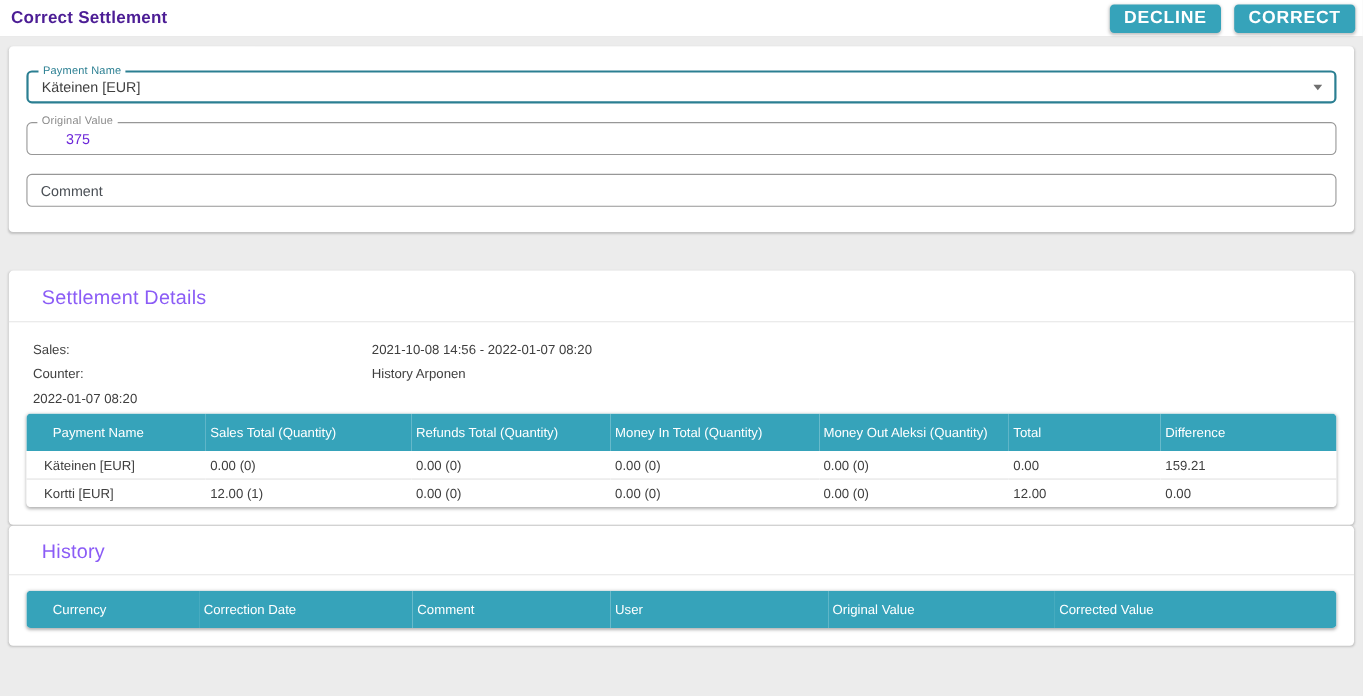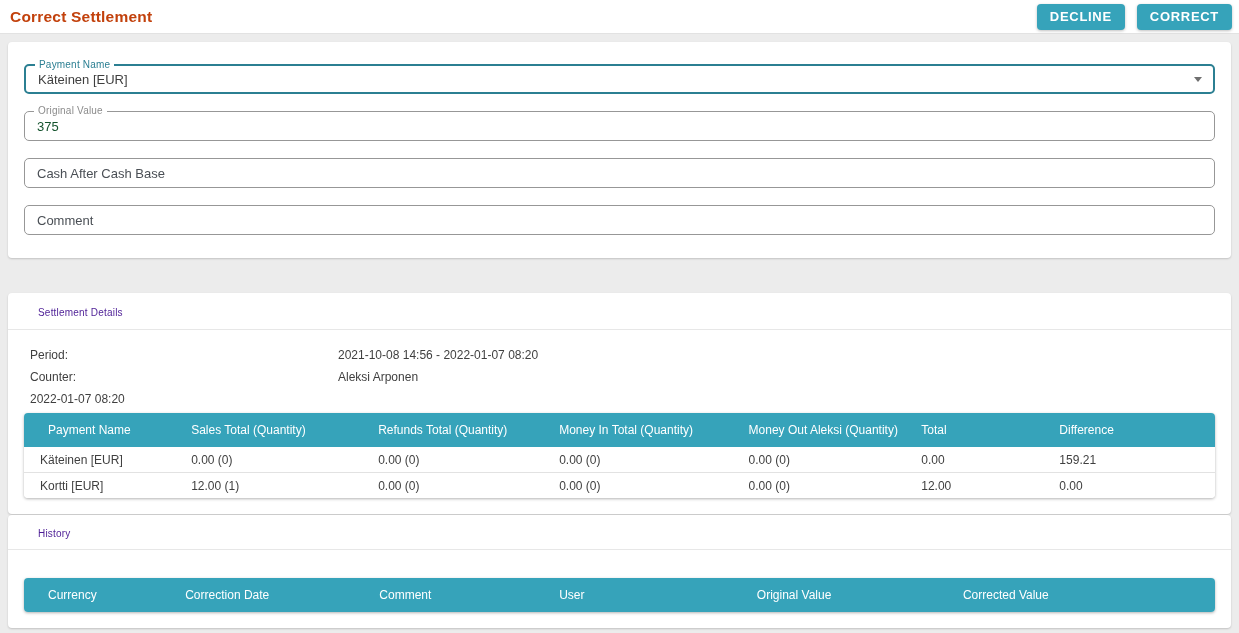--- a/index.html
+++ b/index.html
@@ -8,25 +8,25 @@
     background:#ececec;
     font-family:"Liberation Sans", sans-serif;
     color:#3f3f3f;
   }
   
   .topbar{
     display:flex;align-items:center;justify-content:space-between;
     background:#ffffff;height:33px;padding:0 7px 0 10px;
     border-bottom:1px solid #e2e2e2;
   }
-  .page-title{font-size:15.5px;font-weight:700;color:#c2410c;letter-spacing:.2px;}
+  .page-title{font-size:15.5px;font-weight:700;color:#4c1d95;letter-spacing:.2px;}
   .topbar-actions{display:flex;gap:12px;}
   .btn{
     background:var(--accent);color:#fff;border:none;border-radius:4px;
-    height:26px;padding:0 13px;font-size:13px;font-weight:700;letter-spacing:.7px;
+    height:26px;padding:0 13px;font-size:16px;font-weight:700;letter-spacing:.7px;
     font-family:inherit;box-shadow:0 1px 3px rgba(0,0,0,.25);cursor:pointer;
   }
   
   .card{
     background:#fff;border-radius:4px;margin:0 8px;
     box-shadow:0 1px 2px rgba(0,0,0,.18);
   }
   .form-card{margin-top:8px;padding:22px 16px 23px;}
   
   .field{
@@ -35,30 +35,30 @@
     display:flex;align-items:center;padding:0 12px;
     font-size:13px;color:#3f3f3f;background:#fff;
   }
   .form-card .field:last-child{margin-bottom:0;}
   .field.select{border:2px solid var(--accent_dark);}
   .float-label{
     position:absolute;top:-7px;left:9px;background:#fff;padding:0 4px;
     font-size:10px;color:#8b8b8b;letter-spacing:.2px;line-height:12px;
   }
   .field.select .float-label{color:var(--accent_dark);}
-  .value-muted{color:#14532d;}
+  .value-muted{color:#6d28d9;margin-left:23px;}
   .caret{
     position:absolute;right:11px;top:50%;margin-top:-2px;
     width:0;height:0;border-left:4px solid transparent;border-right:4px solid transparent;
     border-top:5px solid #6f6f6f;
   }
   input.field{display:block;font-family:inherit;outline:none;}
   input.field::placeholder{color:#4a4f55;opacity:1;}
   
-  .section-head{padding:14px 30px 11px;font-size:10px;color:#4c1d95;letter-spacing:.2px;}
+  .section-head{padding:14px 30px 11px;font-size:18px;color:#8b5cf6;letter-spacing:.2px;}
   .divider{height:1px;background:#e7e7e7;}
   .details-card{margin-top:35px;padding-bottom:16px;}
   .details{padding:14px 0 3px 22px;font-size:12px;}
   .detail-row{display:flex;padding:4px 0;line-height:14px;}
   .detail-label{width:308px;}
   
   .table-wrap{margin:0 16px;border-radius:4px;box-shadow:0 1px 3px rgba(0,0,0,.3);overflow:hidden;background:#fff;}
   table{width:100%;border-collapse:separate;border-spacing:0;font-size:12px;color:#3f3f3f;}
   thead th{
     background:var(--accent);color:#fff;font-weight:400;
@@ -78,21 +78,21 @@
   .settlement-table th:nth-child(7){width:13.4%}
   .history-table th:nth-child(1){width:13.2%}
   .history-table th:nth-child(2){width:16.3%}
   .history-table th:nth-child(3){width:15.1%}
   .history-table th:nth-child(4){width:16.6%}
   .history-table th:nth-child(5){width:17.3%}
   .history-table th:nth-child(6){width:21.5%}
   
   .history-card{margin-top:1px;padding-bottom:16px;}
   .history-card .section-head{padding:13px 30px 10px;}
-  .history-card .table-wrap{margin-top:28px;}
+  .history-card .table-wrap{margin-top:14px;}
 </style>
 </head>
 <body>
 
 <div class="topbar">
   <div class="page-title">Correct Settlement</div>
   <div class="topbar-actions">
     <button class="btn">DECLINE</button>
     <button class="btn">CORRECT</button>
   </div>
@@ -101,35 +101,34 @@
 <div class="card form-card">
   <div class="field select">
     <span class="float-label">Payment Name</span>
     <span>Käteinen [EUR]</span>
     <span class="caret"></span>
   </div>
   <div class="field">
     <span class="float-label">Original Value</span>
     <span class="value-muted">375</span>
   </div>
-  <input class="field" type="text" placeholder="Cash After Cash Base" style="">
   <input class="field" type="text" placeholder="Comment" style="">
 </div>
 
 <div class="card details-card">
   <div class="section-head">Settlement Details</div>
   <div class="divider"></div>
   <div class="details">
       <div class="detail-row">
-        <span class="detail-label">Period:</span>
+        <span class="detail-label">Sales:</span>
         <span class="detail-value">2021-10-08 14:56 - 2022-01-07 08:20</span>
       </div>
       <div class="detail-row">
         <span class="detail-label">Counter:</span>
-        <span class="detail-value">Aleksi Arponen</span>
+        <span class="detail-value">History Arponen</span>
       </div>
       <div class="detail-row">
         <span class="detail-value">2022-01-07 08:20</span>
       </div>
     </div>
   <div class="table-wrap">
     <div>
         <table class="settlement-table">
           <thead>
             <tr>

